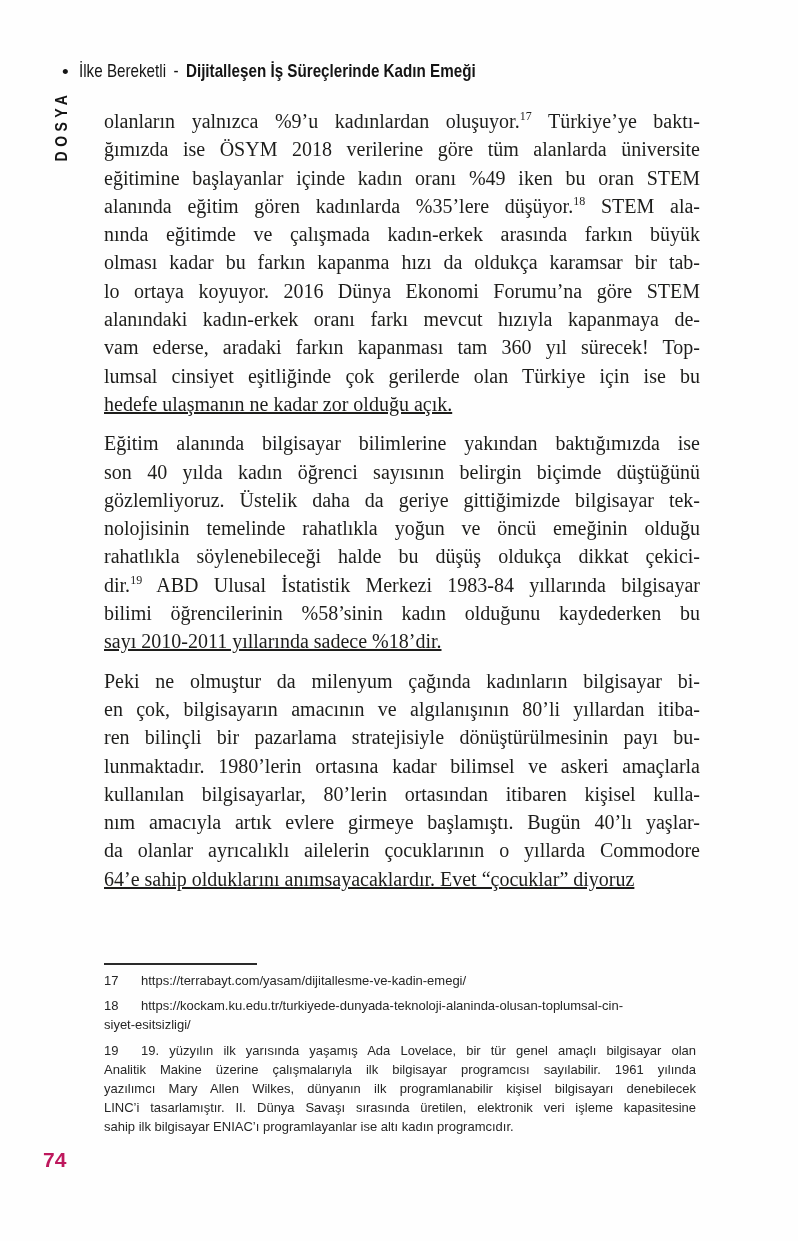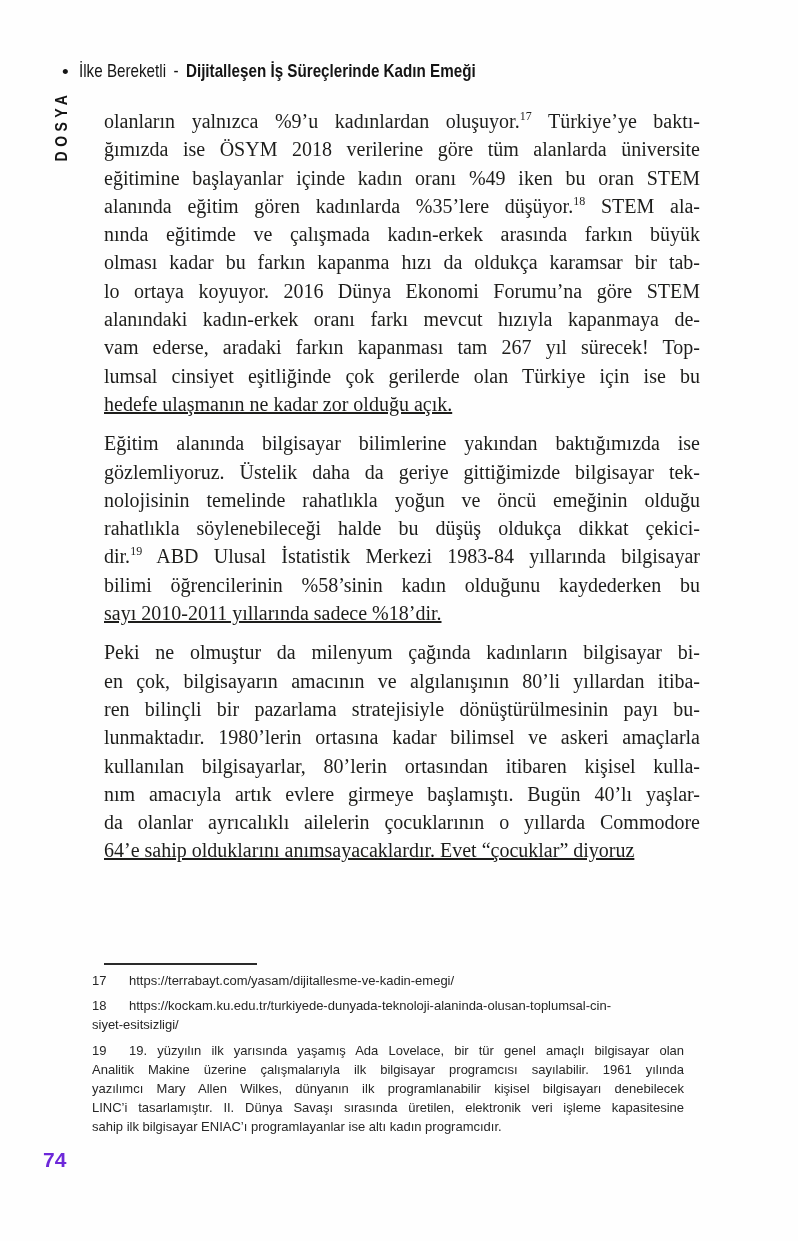--- a/index.html
+++ b/index.html
@@ -93,21 +93,21 @@
   .footnote-rule {
     position: absolute;
     left: 104px;
     top: 963px;
     width: 153px;
     height: 2px;
     background: #2a2a2a;
   }
   .footnotes {
     position: absolute;
-    left: 92px;
+    left: 104px;
     top: 971px;
     width: 592px;
     font-family: "Liberation Sans", "DejaVu Sans", sans-serif;
   }
   .footnote { margin: 0 0 6px 0; }
   .fn-line {
     height: 19.2px;
     line-height: 19.2px;
     font-size: 13px;
     text-align: justify;
@@ -121,21 +121,21 @@
   }
 
   
   .page-number {
     position: absolute;
     left: 43px;
     top: 1148px;
     font-family: "Liberation Sans", "DejaVu Sans", sans-serif;
     font-weight: 700;
     font-size: 21px;
-    color: #6d28d9;
+    color: #be185d;
     text-align: center;
   }
 </style>
 </head>
 <body>
 
 <div class="page">
 
   <div class="header">
     <span class="bullet">•</span>
@@ -151,26 +151,27 @@
   <main class="article" id="article">
       <div class="para">
         <div class="line">olanların yalnızca %9’u kadınlardan oluşuyor.<sup>17</sup> Türkiye’ye baktı-</div>
         <div class="line">ğımızda ise ÖSYM 2018 verilerine göre tüm alanlarda üniversite</div>
         <div class="line">eğitimine başlayanlar içinde kadın oranı %49 iken bu oran STEM</div>
         <div class="line">alanında eğitim gören kadınlarda %35’lere düşüyor.<sup>18</sup> STEM ala-</div>
         <div class="line">nında eğitimde ve çalışmada kadın-erkek arasında farkın büyük</div>
         <div class="line">olması kadar bu farkın kapanma hızı da oldukça karamsar bir tab-</div>
         <div class="line">lo ortaya koyuyor. 2016 Dünya Ekonomi Forumu’na göre STEM</div>
         <div class="line">alanındaki kadın-erkek oranı farkı mevcut hızıyla kapanmaya de-</div>
-        <div class="line">vam ederse, aradaki farkın kapanması tam 267 yıl sürecek! Top-</div>
+        <div class="line">vam ederse, aradaki farkın kapanması tam 360 yıl sürecek! Top-</div>
         <div class="line">lumsal cinsiyet eşitliğinde çok gerilerde olan Türkiye için ise bu</div>
         <div class="line last">hedefe ulaşmanın ne kadar zor olduğu açık.</div>
       </div>
       <div class="para">
         <div class="line">Eğitim alanında bilgisayar bilimlerine yakından baktığımızda ise</div>
+        <div class="line">son 40 yılda kadın öğrenci sayısının belirgin biçimde düştüğünü</div>
         <div class="line">gözlemliyoruz. Üstelik daha da geriye gittiğimizde bilgisayar tek-</div>
         <div class="line">nolojisinin temelinde rahatlıkla yoğun ve öncü emeğinin olduğu</div>
         <div class="line">rahatlıkla söylenebileceği halde bu düşüş oldukça dikkat çekici-</div>
         <div class="line">dir.<sup>19</sup> ABD Ulusal İstatistik Merkezi 1983-84 yıllarında bilgisayar</div>
         <div class="line">bilimi öğrencilerinin %58’sinin kadın olduğunu kaydederken bu</div>
         <div class="line last">sayı 2010-2011 yıllarında sadece %18’dir.</div>
       </div>
       <div class="para">
         <div class="line">Peki ne olmuştur da milenyum çağında kadınların bilgisayar bi-</div>
         <div class="line">en çok, bilgisayarın amacının ve algılanışının 80’li yıllardan itiba-</div>

